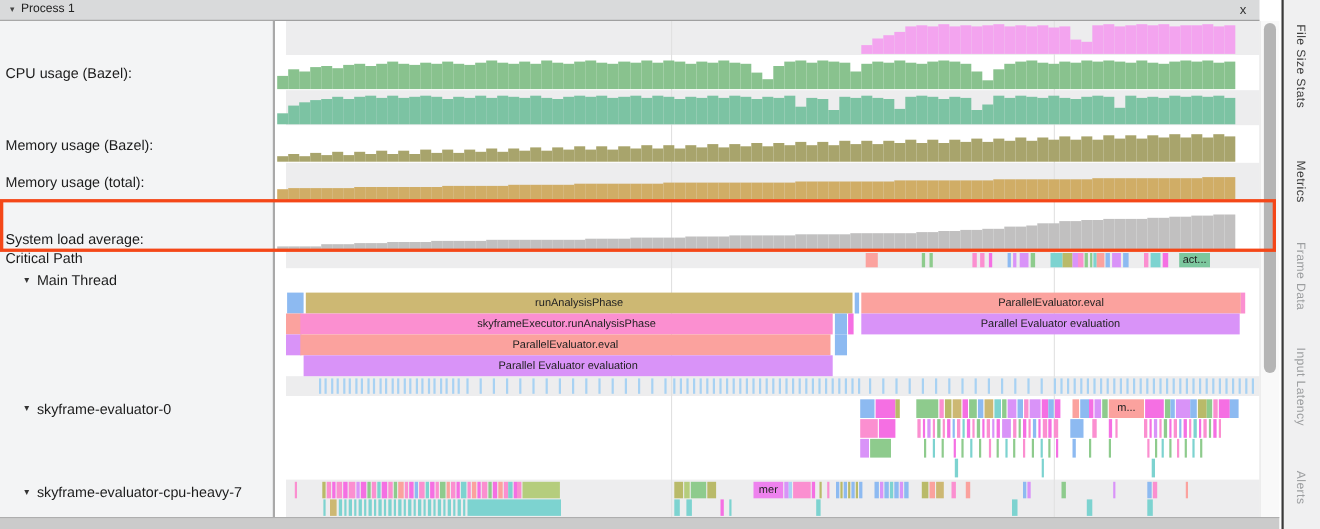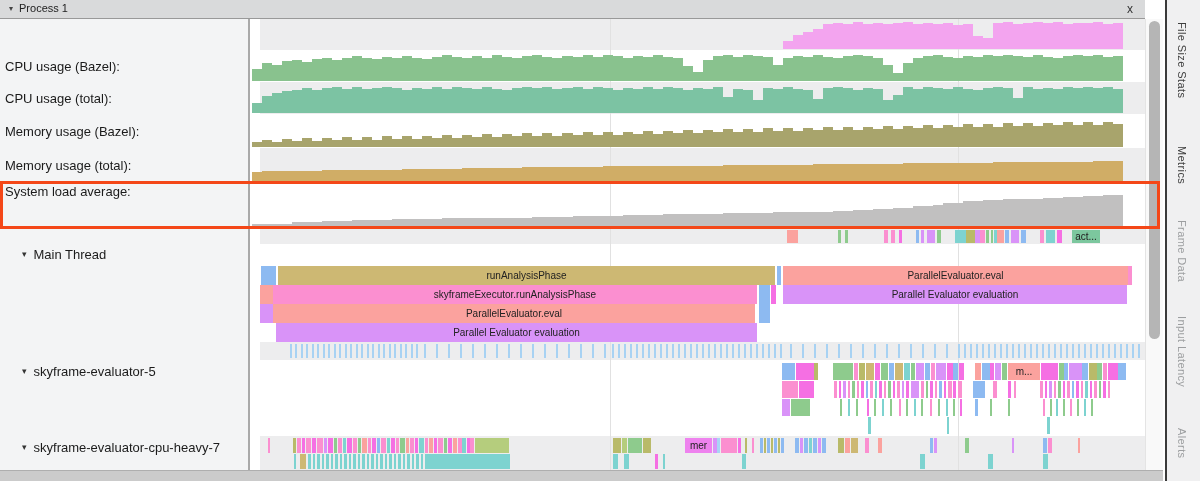--- a/index.html
+++ b/index.html
@@ -54,39 +54,39 @@
       <span class="arr">▾</span>
       <span>Process 1</span>
     </div>
     <div class="close">x</div>
   </div>
 
   <div class="labels">
     <div class="lrow" style="top:31px;height:32px">
         <span>CPU usage (Bazel):</span>
       </div>
-    <div class="lrow" style="top:63px;height:32px">
-        <span>CPU usage (total):</span>
-      </div>
     <div class="lrow" style="top:95px;height:34px">
         <span>Memory usage (Bazel):</span>
       </div>
     <div class="lrow" style="top:129px;height:34px">
         <span>Memory usage (total):</span>
       </div>
-    <div class="lrow" style="top:152px;height:40px">
+    <div class="lrow" style="top:178px;height:40px">
         <span>System load average:</span>
+      </div>
+    <div class="lrow" style="top:206px;height:18px">
+        <span>Critical Path</span>
       </div>
     <div class="lrow thread" style="top:226px;height:18px">
       <span class="tarr">▾</span>
       <span>Main Thread</span>
     </div>
     <div class="lrow thread" style="top:343px;height:18px">
       <span class="tarr">▾</span>
-      <span>skyframe-evaluator-5</span>
+      <span>skyframe-evaluator-0</span>
     </div>
     <div class="lrow thread" style="top:419px;height:18px">
       <span class="tarr">▾</span>
       <span>skyframe-evaluator-cpu-heavy-7</span>
     </div>
   </div>
 
   <div class="charts" id="charts">
       <div class="crow" style="top: 0px; height: 31px; background: rgb(237, 237, 238);"></div>
       <div class="crow" style="top: 31px; height: 32px; background: rgb(255, 255, 255);"></div>

